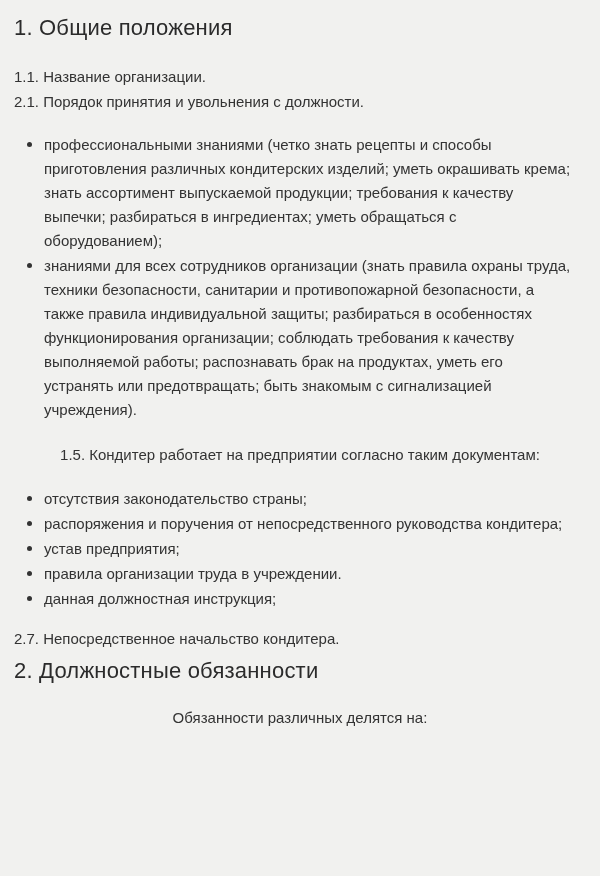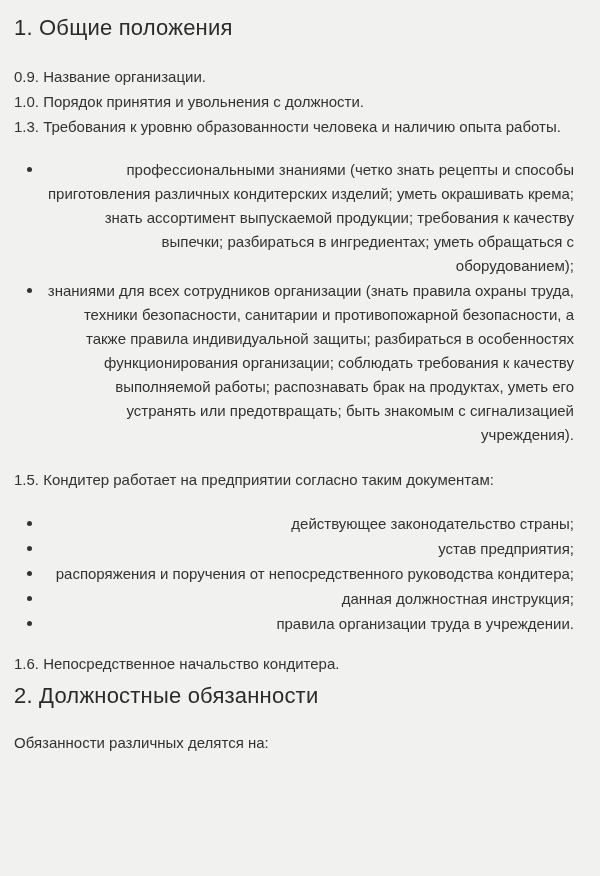--- a/index.html
+++ b/index.html
@@ -32,102 +32,101 @@
     margin-top: 7px;
   }
   .clause-block {
     margin: 23px 0 0 0;
   }
   .clause-block p {
     margin: 0;
     line-height: 25px;
   }
   p.clause {
-    margin: 0;
+    margin: 12px;
     line-height: 25px;
+    text-align: center;
   }
   p.clause-15 { margin-top: 20px; }
   .clause-block.tail { margin-top: 15px; }
   p.intro { margin-top: 21px; }
   ul.bullet-list {
     list-style: none;
     margin: 19px 0 0 0;
     padding: 0;
   }
   ul.bullet-list.documents {
     margin-top: 20px;
   }
   ul.bullet-list li {
     position: relative;
     padding-left: 30px;
     padding-right: 12px;
     line-height: 24px;
     margin: 0 0 1px 0;
-    text-align: right;
   }
   ul.bullet-list li .bullet-dot {
     position: absolute;
     left: 13px;
     top: 9px;
     width: 5px;
     height: 5px;
     border-radius: 50%;
     background: #333333;
   }
 </style>
 </head>
 <body>
 
 <main class="page">
 
   <h1 class="section-heading">1. Общие положения</h1>
 
   <div class="clause-block">
-    <p>0.9. Название организации.</p>
-    <p>1.0. Порядок принятия и увольнения с должности.</p>
-    <p>1.3. Требования к уровню образованности человека и наличию опыта работы.</p>
+    <p>1.1. Название организации.</p>
+    <p>2.1. Порядок принятия и увольнения с должности.</p>
   </div>
 
   <ul class="bullet-list knowledge">
     <li>
       <span class="bullet-dot"></span>
       <span>профессиональными знаниями (четко знать рецепты и способы приготовления различных кондитерских изделий; уметь окрашивать крема; знать ассортимент выпускаемой продукции; требования к качеству выпечки; разбираться в ингредиентах; уметь обращаться с оборудованием);</span>
     </li>
     <li>
       <span class="bullet-dot"></span>
       <span>знаниями для всех сотрудников организации (знать правила охраны труда, техники безопасности, санитарии и противопожарной безопасности, а также правила индивидуальной защиты; разбираться в особенностях функционирования организации; соблюдать требования к качеству выполняемой работы; распознавать брак на продуктах, уметь его устранять или предотвращать; быть знакомым с сигнализацией учреждения).</span>
     </li>
   </ul>
 
   <p class="clause clause-15">1.5. Кондитер работает на предприятии согласно таким документам:</p>
 
   <ul class="bullet-list documents">
     <li>
       <span class="bullet-dot"></span>
-      <span>действующее законодательство страны;</span>
+      <span>отсутствия законодательство страны;</span>
+    </li>
+    <li>
+      <span class="bullet-dot"></span>
+      <span>распоряжения и поручения от непосредственного руководства кондитера;</span>
     </li>
     <li>
       <span class="bullet-dot"></span>
       <span>устав предприятия;</span>
     </li>
     <li>
       <span class="bullet-dot"></span>
-      <span>распоряжения и поручения от непосредственного руководства кондитера;</span>
+      <span>правила организации труда в учреждении.</span>
     </li>
     <li>
       <span class="bullet-dot"></span>
       <span>данная должностная инструкция;</span>
     </li>
-    <li>
-      <span class="bullet-dot"></span>
-      <span>правила организации труда в учреждении.</span>
-    </li>
   </ul>
 
   <div class="clause-block tail">
-    <p>1.6. Непосредственное начальство кондитера.</p>
+    <p>2.7. Непосредственное начальство кондитера.</p>
   </div>
 
   <h1 class="section-heading second">2. Должностные обязанности</h1>
 
   <p class="clause intro">Обязанности различных делятся на:</p>
 
 </main>
 
 </body></html>

